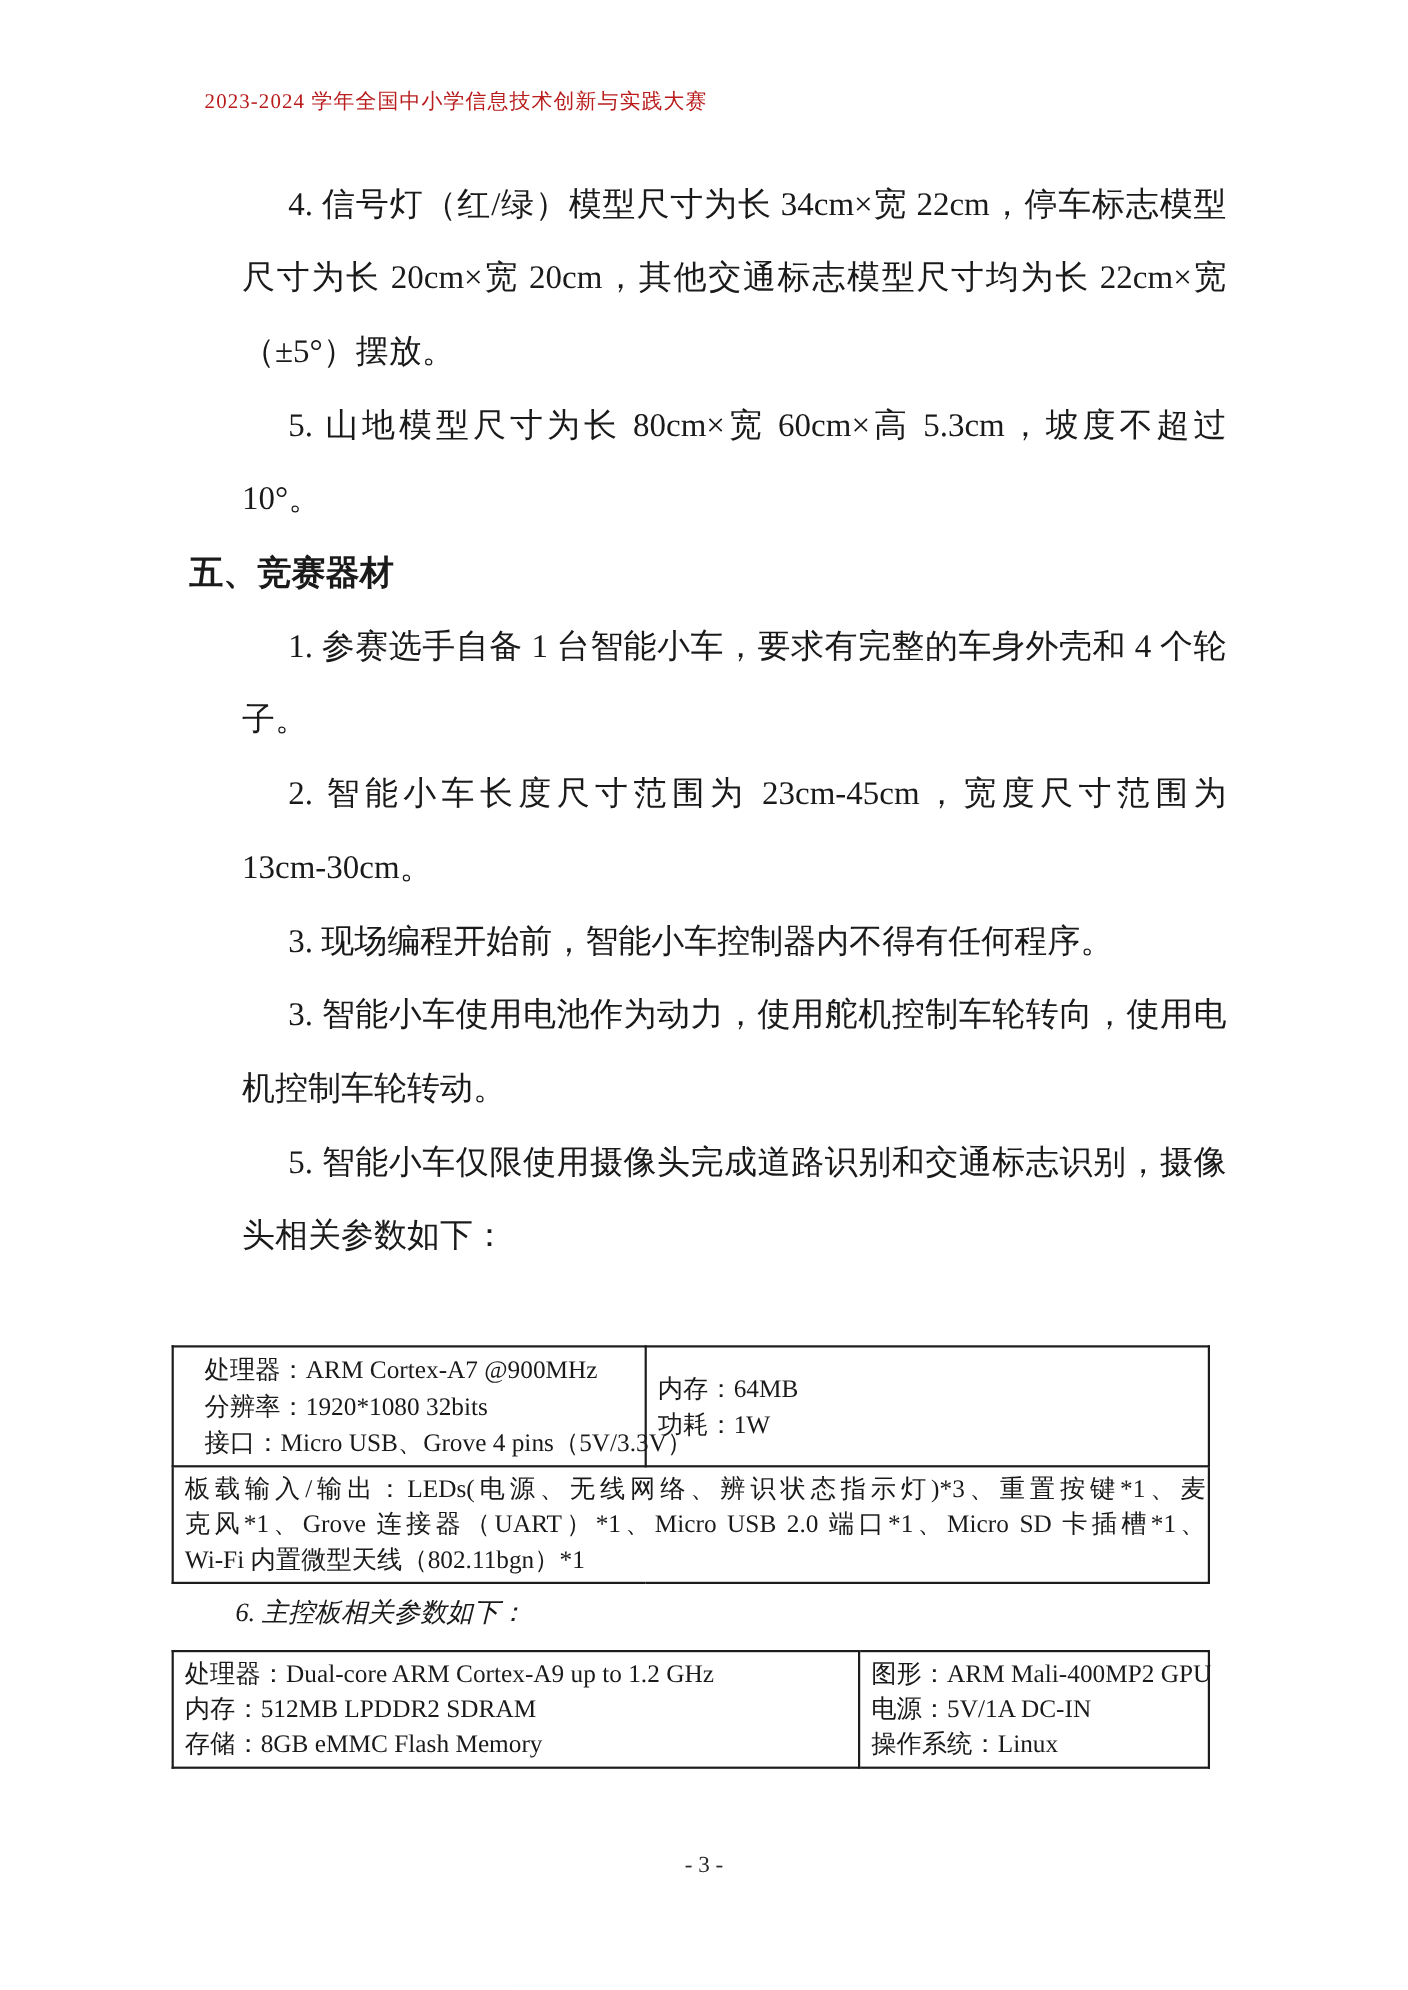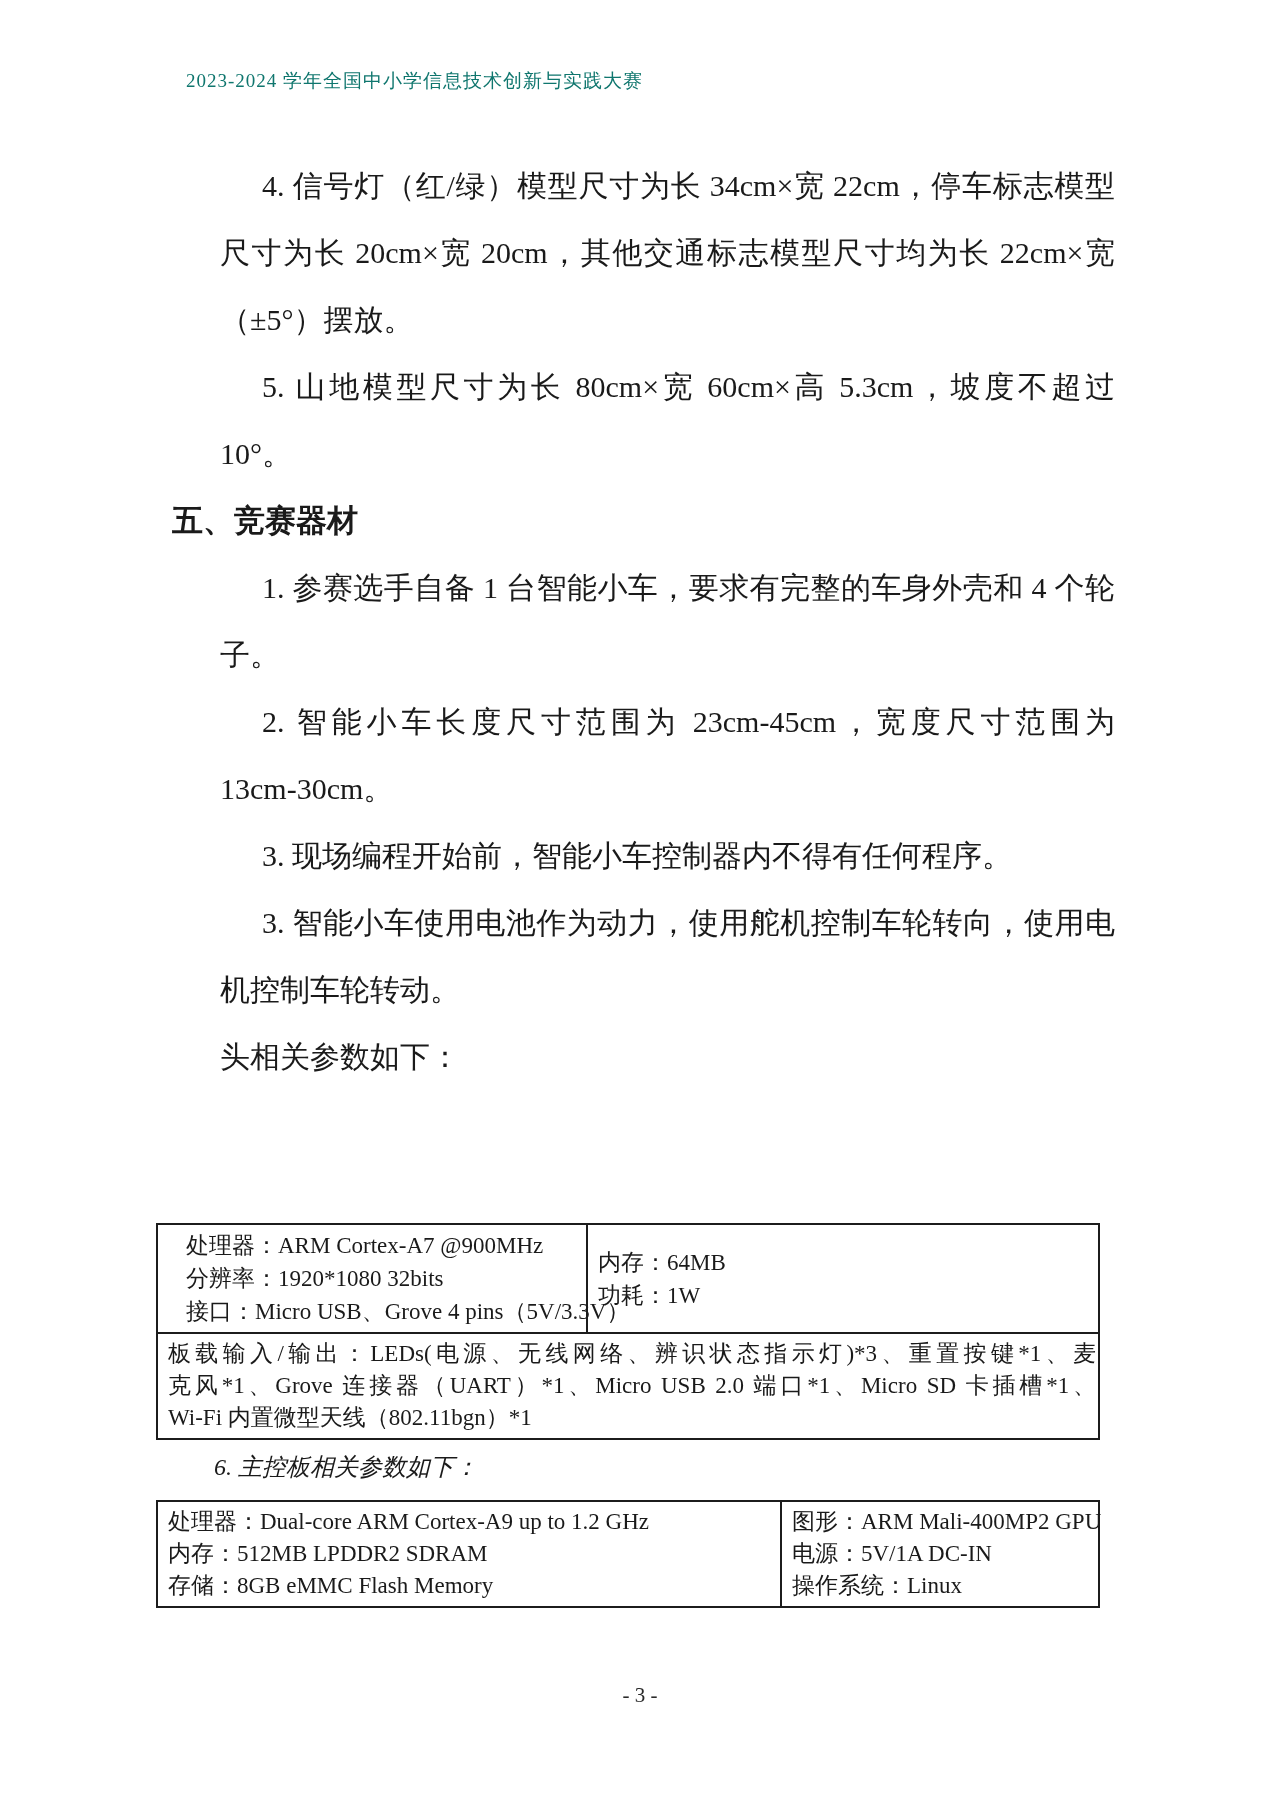--- a/index.html
+++ b/index.html
@@ -6,22 +6,22 @@
   .page{
     position:relative;
     width:1280px;height:1809px;
     margin:0 auto;
     background:#ffffff;
     font-family:"Liberation Serif","DejaVu Serif",serif;
     color:#1a1a1a;
     overflow:hidden;
   }
   .doc-header{
-    position:absolute;left:186px;top:68px;
-    font-size:19px;color:#0f766e;letter-spacing:1px;
+    position:absolute;left:186px;top:79px;
+    font-size:19px;color:#b91c1c;letter-spacing:1px;
   }
   .body-text{
     position:absolute;left:172px;top:152px;width:943px;
     font-size:30px;line-height:67px;
   }
   .ln{height:67px;white-space:nowrap;margin-left:48px;}
   .ln.indent{text-indent:42px;}
   .fill{
     white-space:normal;
     text-align:justify;
@@ -96,20 +96,21 @@
     <div class="para">
       <div class="ln indent">3. 现场编程开始前，智能小车控制器内不得有任何程序。</div>
     </div>
 
     <div class="para">
       <div class="ln indent fill">3. 智能小车使用电池作为动力，使用舵机控制车轮转向，使用电</div>
       <div class="ln">机控制车轮转动。</div>
     </div>
 
     <div class="para">
+      <div class="ln indent fill">5. 智能小车仅限使用摄像头完成道路识别和交通标志识别，摄像</div>
       <div class="ln">头相关参数如下：</div>
     </div>
 
   </div>
 
   <table class="spec tbl-camera">
     <tbody>
         <tr>
       <td class="col-left">
         <div class="tln">处理器：ARM Cortex-A7 @900MHz</div>

